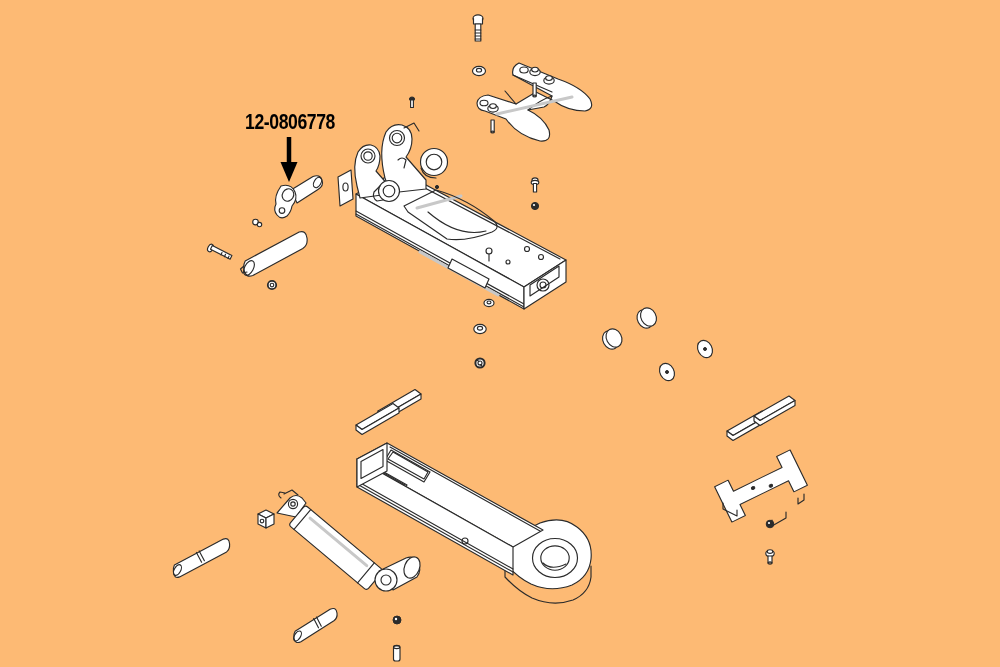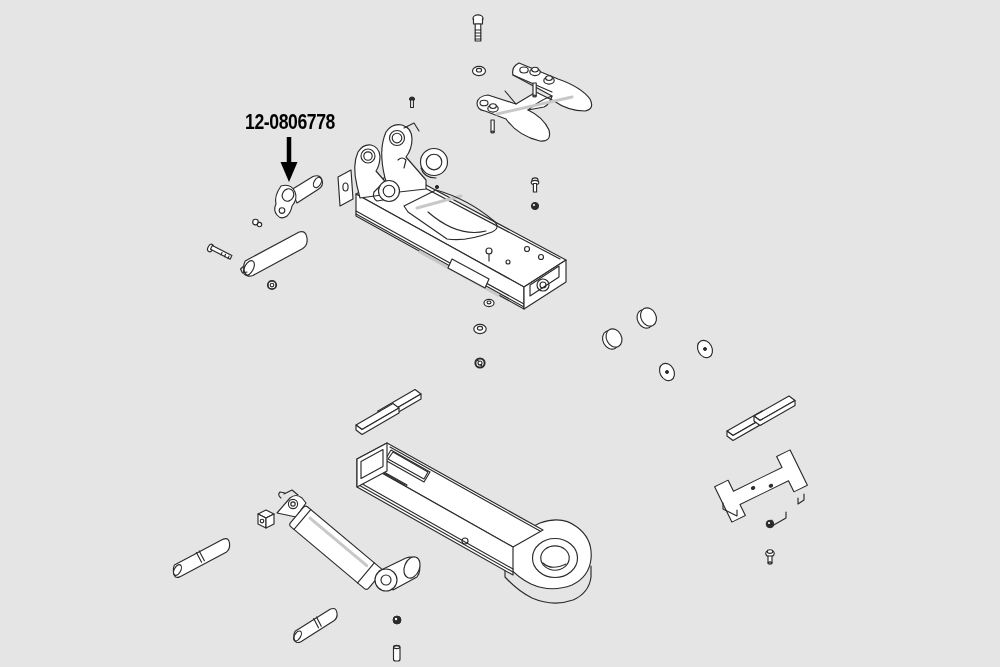--- a/index.html
+++ b/index.html
@@ -1,18 +1,18 @@
 <!DOCTYPE html>
 <html><head>
 <meta charset="utf-8">
 <style>
   html,body{margin:0;padding:0;}
   body{width:1000px;height:667px;background:#ffffff;overflow:hidden;
        font-family:"Liberation Sans",sans-serif;}
-  .canvas{position:relative;width:1000px;height:667px;background:#e5e5e5;}
+  .canvas{position:relative;width:1000px;height:667px;background:#fdba74;}
   svg{display:block;}
   .ln{fill:none;stroke:#2b2b2b;stroke-width:1.15;stroke-linejoin:round;stroke-linecap:round;}
   .solid{fill:#ffffff;stroke:#2b2b2b;stroke-width:1.15;stroke-linejoin:round;stroke-linecap:round;}
   .dark{fill:#2b2b2b;stroke:#2b2b2b;stroke-width:1;stroke-linejoin:round;}
   .hl{fill:none;stroke:#c8c8c8;stroke-width:3;stroke-linecap:round;}
   .callout-text{font-weight:bold;font-size:21.5px;fill:#000;letter-spacing:-0.5px;}
 </style>
 </head>
 <body>
 

